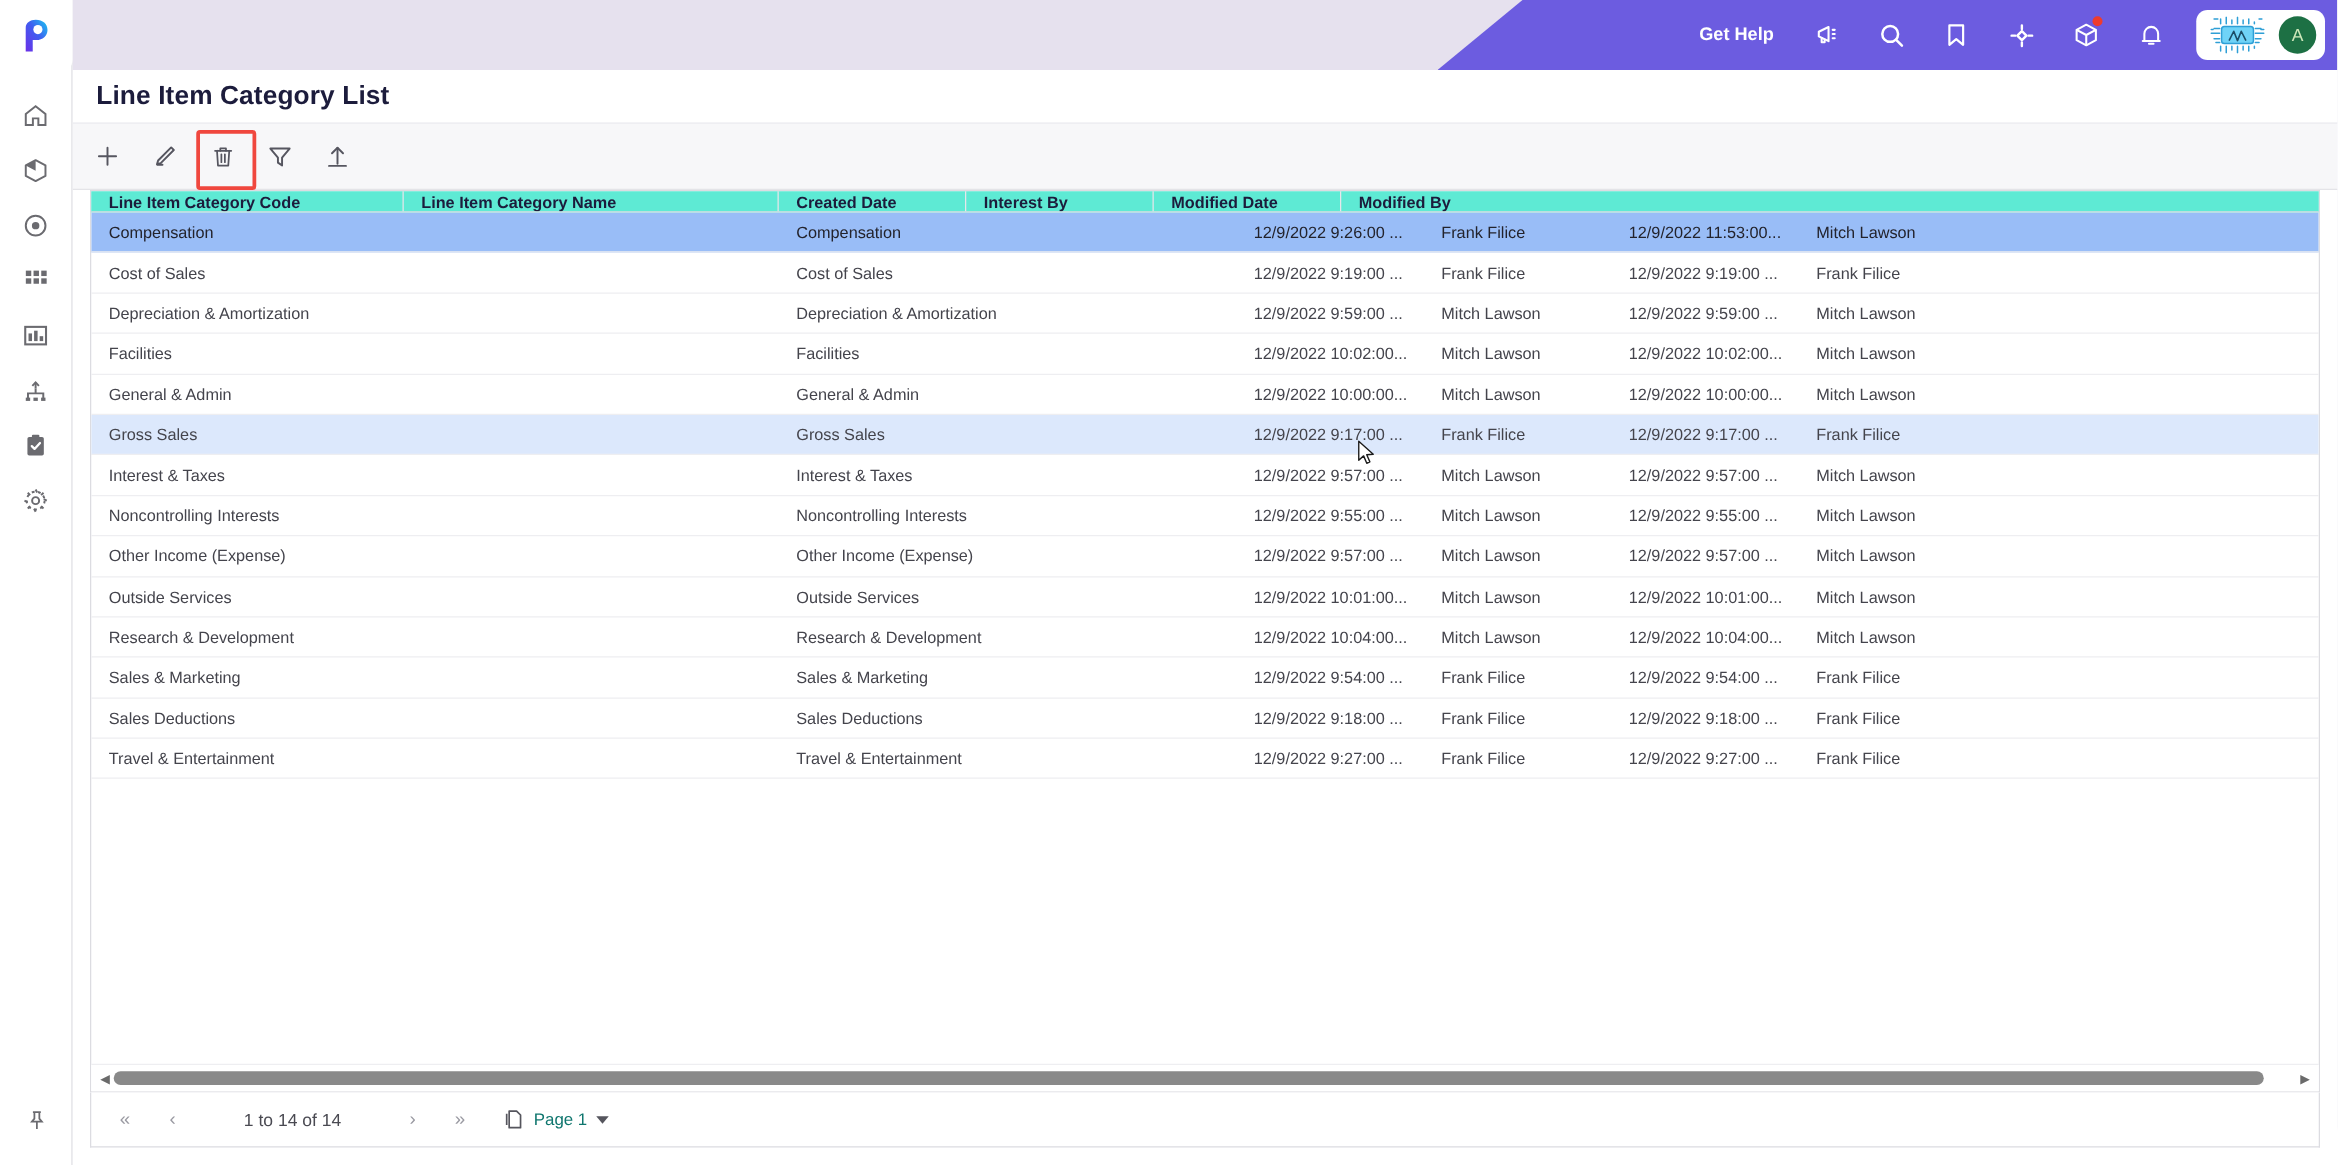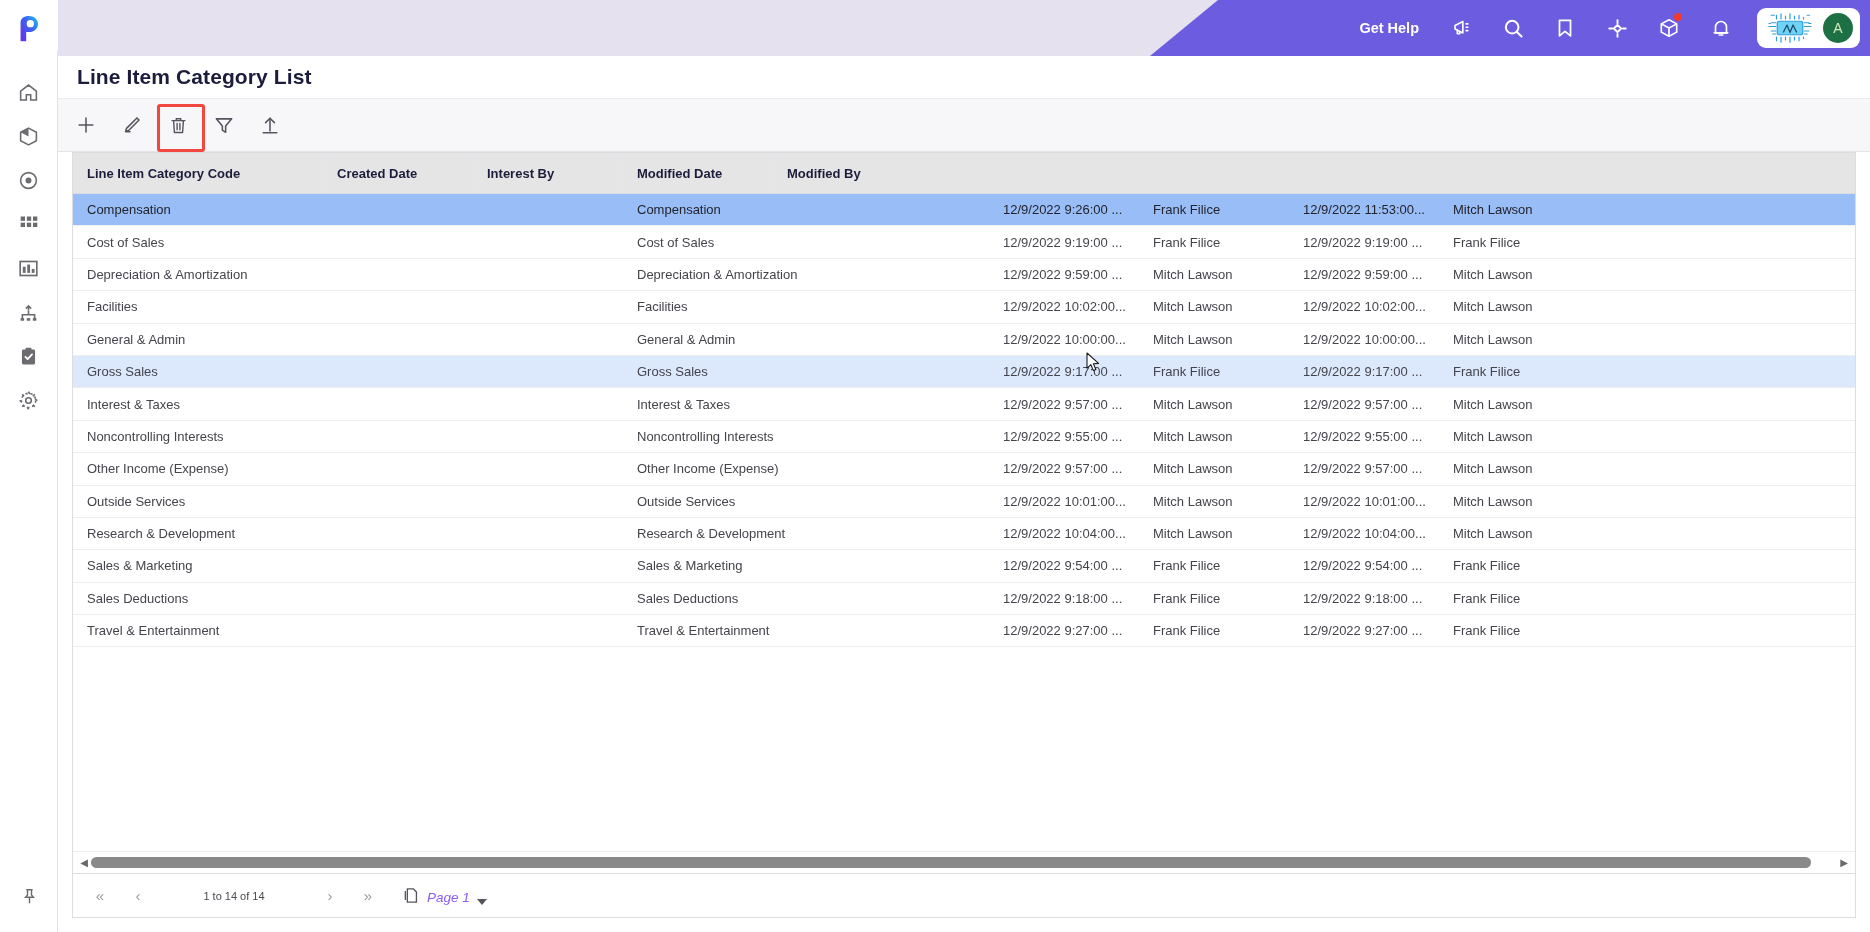--- a/index.html
+++ b/index.html
@@ -126,22 +126,22 @@
 
   
   .grid-wrap {
     position: absolute; left: 14px; top: 96px;
     width: 1784px; height: 722px;
     border: 1px solid #dcdce1;
     background: #ffffff;
     display: flex; flex-direction: column;
   }
   .grid-head {
-    display: flex; height: 41px;
-    background: #e5e5e5;
+    display: flex; height: 17px;
+    background: #5eead4;
     border-bottom: 1px solid #dcdce1;
     flex: 0 0 auto;
   }
   .grid-head .cell {
     font-size: 13px; font-weight: bold; color: #1c1c3c;
     display: flex; align-items: center;
     padding-left: 14px;
     border-right: 1px solid #e6e6ea;
     overflow: hidden; white-space: nowrap;
   }
@@ -200,28 +200,28 @@
     display: flex; align-items: center; gap: 4px;
     padding-left: 10px;
   }
   .pg-btn {
     width: 34px; height: 34px;
     display: flex; align-items: center; justify-content: center;
     color: #9a9aa2; cursor: pointer; border-radius: 4px;
     font-size: 15px;
   }
   .pg-info {
-    font-size: 11px; color: #4a4a52;
+    font-size: 14px; color: #4a4a52;
     min-width: 150px; text-align: center;
     padding: 0 6px;
   }
   .pg-page {
-    display: flex; align-items: flex-end; gap: 7px;
+    display: flex; align-items: center; gap: 7px;
     margin-left: 12px; cursor: pointer;
-    color: #8b5cf6; font-size: 13.5px; font-style: italic;
+    color: #0f766e; font-size: 13.5px;
   }
   .caret-dn {
     width: 0; height: 0;
     border-left: 5px solid transparent;
     border-right: 5px solid transparent;
     border-top: 6px solid #55555d;
   }
 
   
   .cursor-ptr {
@@ -424,20 +424,21 @@
           <path d="M12 18.5 V4.8"></path>
           <path d="M7.2 9.4 L12 4.6 L16.8 9.4"></path>
           <path d="M4.6 20.4 H19.4"></path>
         </svg>
       </div>
     </div>
 
     <div class="grid-wrap">
       <div class="grid-head">
         <div class="cell c0">Line Item Category Code</div>
+        <div class="cell c1">Line Item Category Name</div>
         <div class="cell c3">Created Date</div>
         <div class="cell c4">Interest By</div>
         <div class="cell c5">Modified Date</div>
         <div class="cell c6">Modified By</div>
       </div>
       <div class="grid-body" id="grid-body">
           <div class="grid-row selected">
             <div class="cell c0">Compensation</div>
             <div class="cell c1"></div>
             <div class="cell c2">Compensation</div>

